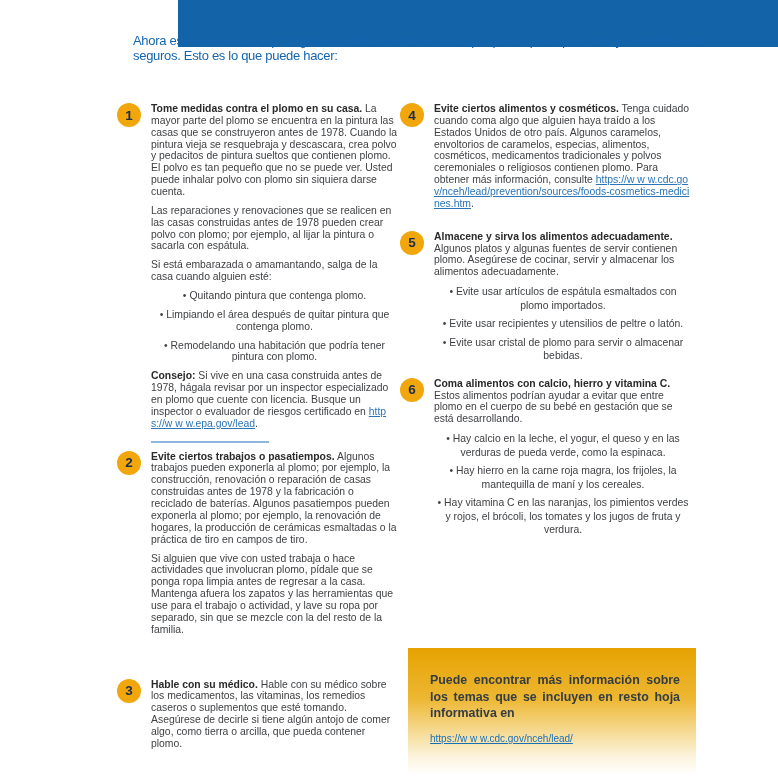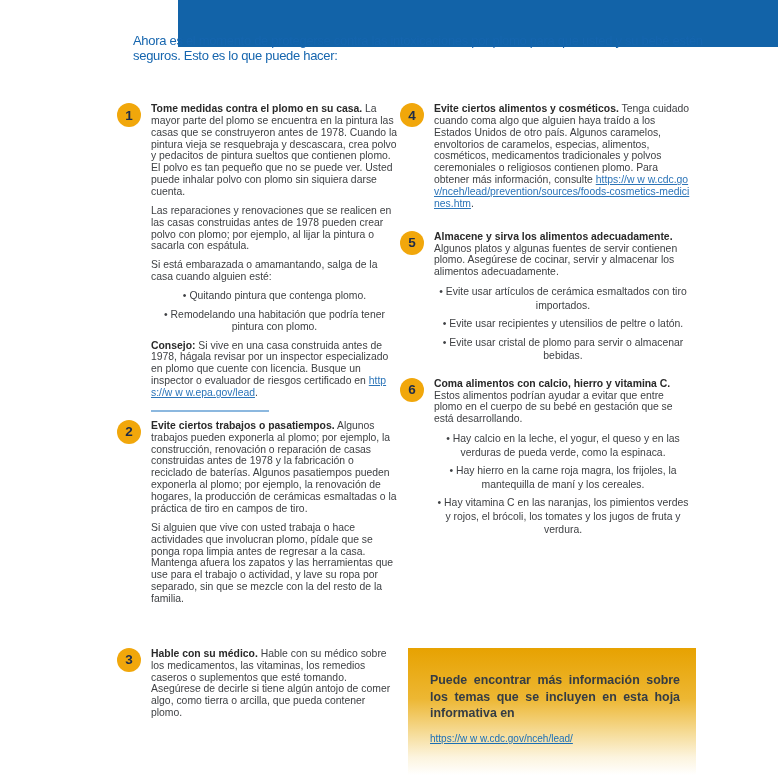--- a/index.html
+++ b/index.html
@@ -59,20 +59,21 @@
 
 <div class="col col-left">
 
   <div class="item item-1">
     <div class="badge">1</div>
     <div class="body">
       <p><span class="item-heading">Tome medidas contra el plomo en su casa.</span> <span>La mayor parte del plomo se encuentra en la pintura las casas que se construyeron antes de 1978. Cuando la pintura vieja se resquebraja y descascara, crea polvo y pedacitos de pintura sueltos que contienen plomo. El polvo es tan pequeño que no se puede ver. Usted puede inhalar polvo con plomo sin siquiera darse cuenta.</span></p>
       <p>Las reparaciones y renovaciones que se realicen en las casas construidas antes de 1978 pueden crear polvo con plomo; por ejemplo, al lijar la pintura o sacarla con espátula.</p>
       <p>Si está embarazada o amamantando, salga de la casa cuando alguien esté:</p>
       <p class="bullet">Quitando pintura que contenga plomo.</p>
+      <p class="bullet">Limpiando el área después de quitar pintura que contenga plomo.</p>
       <p class="bullet">Remodelando una habitación que podría tener pintura con plomo.</p>
       <p><span class="item-heading">Consejo:</span> <span>Si vive en una casa construida antes de 1978, hágala revisar por un inspector especializado en plomo que cuente con licencia. Busque un inspector o evaluador de riesgos certificado en</span> <a class="link">https://w w w.epa.gov/lead</a><span>.</span></p>
     </div>
   </div>
 
   <hr class="divider">
 
   <div class="item item-2">
     <div class="badge">2</div>
     <div class="body">
@@ -96,34 +97,34 @@
     <div class="badge">4</div>
     <div class="body">
       <p><span class="item-heading">Evite ciertos alimentos y cosméticos.</span> <span>Tenga cuidado cuando coma algo que alguien haya traído a los Estados Unidos de otro país. Algunos caramelos, envoltorios de caramelos, especias, alimentos, cosméticos, medicamentos tradicionales y polvos ceremoniales o religiosos contienen plomo. Para obtener más información, consulte</span> <a class="link">https://w w w.cdc.gov/nceh/lead/prevention/sources/foods-cosmetics-medicines.htm</a><span>.</span></p>
     </div>
   </div>
 
   <div class="item item-5">
     <div class="badge">5</div>
     <div class="body">
       <p><span class="item-heading">Almacene y sirva los alimentos adecuadamente.</span> <span>Algunos platos y algunas fuentes de servir contienen plomo. Asegúrese de cocinar, servir y almacenar los alimentos adecuadamente.</span></p>
-      <p class="bullet">Evite usar artículos de cerámica esmaltados con tiro importados.</p>
+      <p class="bullet">Evite usar artículos de espátula esmaltados con plomo importados.</p>
       <p class="bullet">Evite usar recipientes y utensilios de peltre o latón.</p>
       <p class="bullet">Evite usar cristal de plomo para servir o almacenar bebidas.</p>
     </div>
   </div>
 
   <div class="item item-6">
     <div class="badge">6</div>
     <div class="body">
       <p><span class="item-heading">Coma alimentos con calcio, hierro y vitamina C.</span> <span>Estos alimentos podrían ayudar a evitar que entre plomo en el cuerpo de su bebé en gestación que se está desarrollando.</span></p>
       <p class="bullet">Hay calcio en la leche, el yogur, el queso y en las verduras de pueda verde, como la espinaca.</p>
       <p class="bullet">Hay hierro en la carne roja magra, los frijoles, la mantequilla de maní y los cereales.</p>
       <p class="bullet">Hay vitamina C en las naranjas, los pimientos verdes y rojos, el brócoli, los tomates y los jugos de fruta y verdura.</p>
     </div>
   </div>
 
 </div>
 
 <div class="infobox">
-  <p class="infobox-text">Puede encontrar más información sobre los temas que se incluyen en esta hoja informativa en</p>
+  <p class="infobox-text">Puede encontrar más información sobre los temas que se incluyen en resto hoja informativa en</p>
   <a class="infobox-link">https://w w w.cdc.gov/nceh/lead/</a>
 </div>
 
 </body></html>

